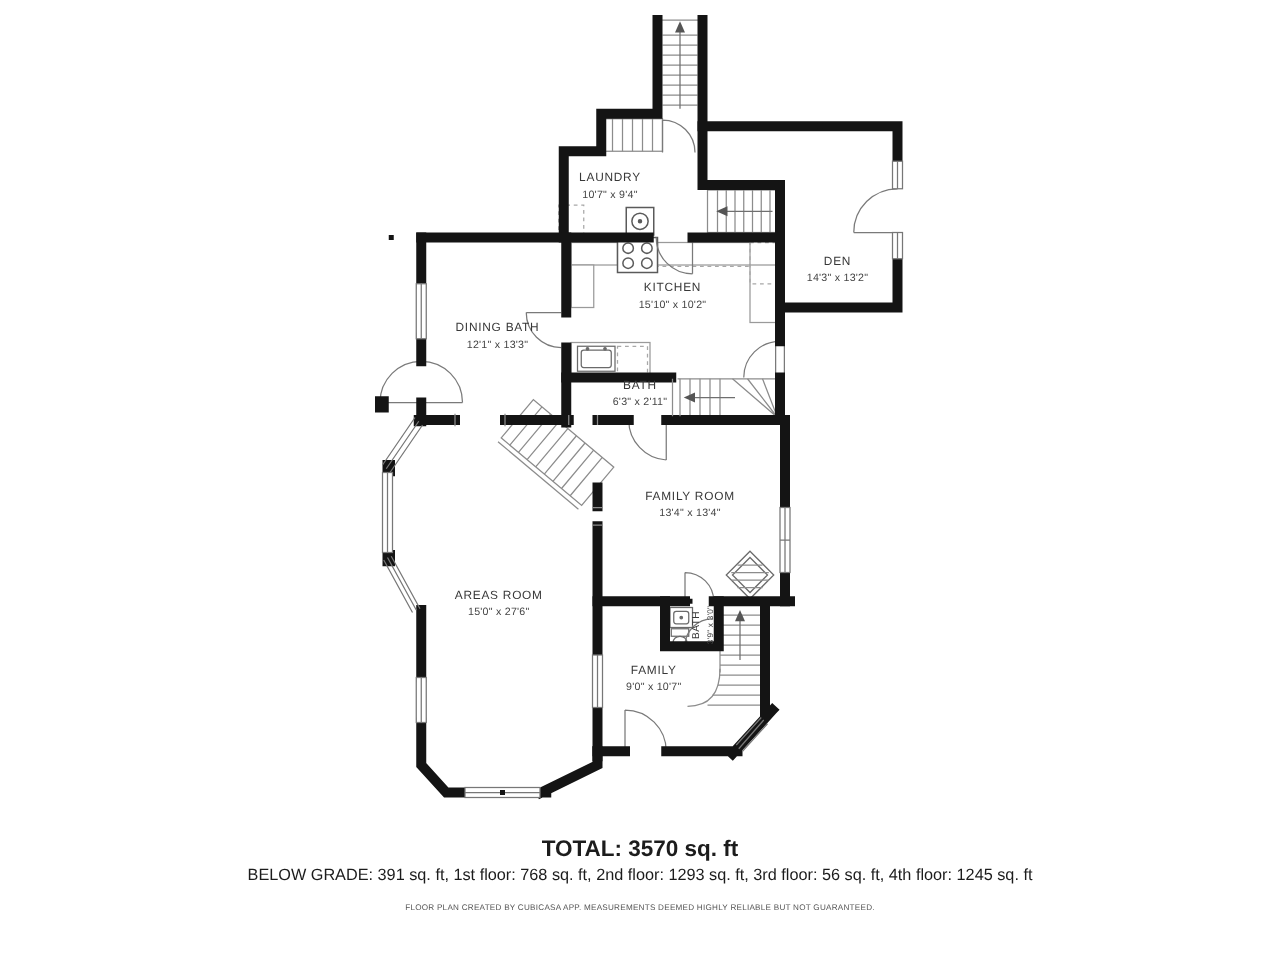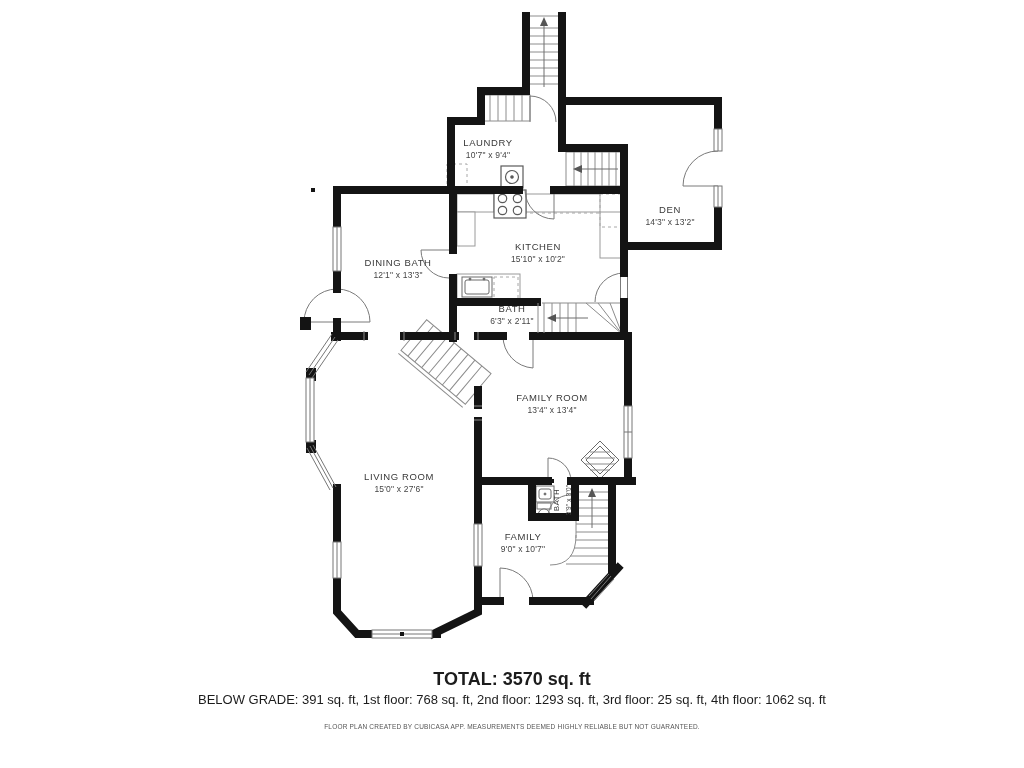--- a/index.html
+++ b/index.html
@@ -212,48 +212,48 @@
 </svg>
 
 <div class="room-label" style="left:488px;top:149px">
   <span class="room-name">LAUNDRY</span>
   <span class="room-dims">10'7" x 9'4"</span>
 </div>
 <div class="room-label" style="left:670px;top:216px">
   <span class="room-name">DEN</span>
   <span class="room-dims">14'3" x 13'2"</span>
 </div>
-<div class="room-label" style="left:538px;top:253px">
+<div class="room-label" style="left:538px;top:237px">
   <span class="room-name">KITCHEN</span>
   <span class="room-dims">15'10" x 10'2"</span>
 </div>
 <div class="room-label" style="left:398px;top:269px">
   <span class="room-name">DINING BATH</span>
   <span class="room-dims">12'1" x 13'3"</span>
 </div>
 <div class="room-label" style="left:512px;top:315px">
   <span class="room-name">BATH</span>
   <span class="room-dims">6'3" x 2'11"</span>
 </div>
 <div class="room-label" style="left:552px;top:404px">
   <span class="room-name">FAMILY ROOM</span>
   <span class="room-dims">13'4" x 13'4"</span>
 </div>
 <div class="room-label" style="left:399px;top:483px">
-  <span class="room-name">LIVING ROOM</span>
+  <span class="room-name">AREAS ROOM</span>
   <span class="room-dims">15'0" x 27'6"</span>
 </div>
 <div class="room-label" style="left:523px;top:543px">
   <span class="room-name">FAMILY</span>
   <span class="room-dims">9'0" x 10'7"</span>
 </div>
 <div class="room-label small rot" style="left:563px;top:500px">
   <span class="room-name">BATH</span>
   <span class="room-dims">3'9" x 3'0"</span>
 </div>
 
 <div id="summary">
   <p class="total">TOTAL: 3570 sq. ft</p>
-  <p class="line">BELOW GRADE: 391 sq. ft, 1st floor: 768 sq. ft, 2nd floor: 1293 sq. ft, 3rd floor: 25 sq. ft, 4th floor: 1062 sq. ft</p>
+  <p class="line">BELOW GRADE: 391 sq. ft, 1st floor: 768 sq. ft, 2nd floor: 1293 sq. ft, 3rd floor: 56 sq. ft, 4th floor: 1245 sq. ft</p>
   <p class="disclaimer">FLOOR PLAN CREATED BY CUBICASA APP. MEASUREMENTS DEEMED HIGHLY RELIABLE BUT NOT GUARANTEED.</p>
 </div>
 
 </div>
 
 </body></html>

